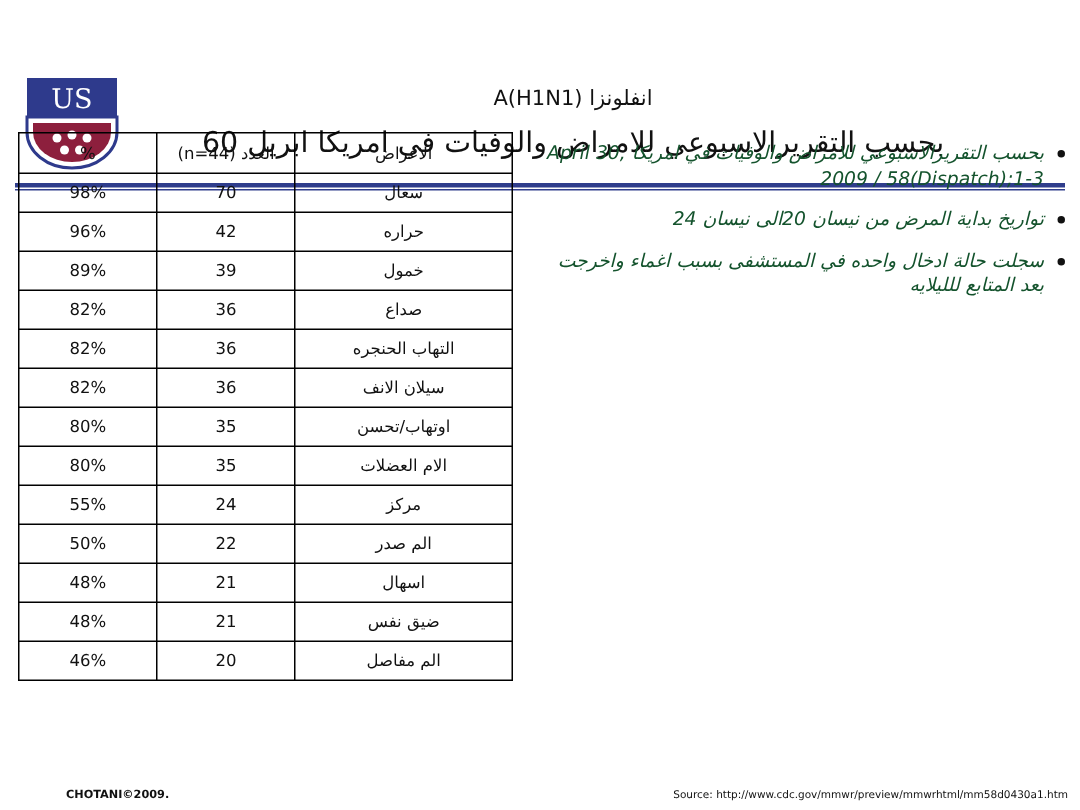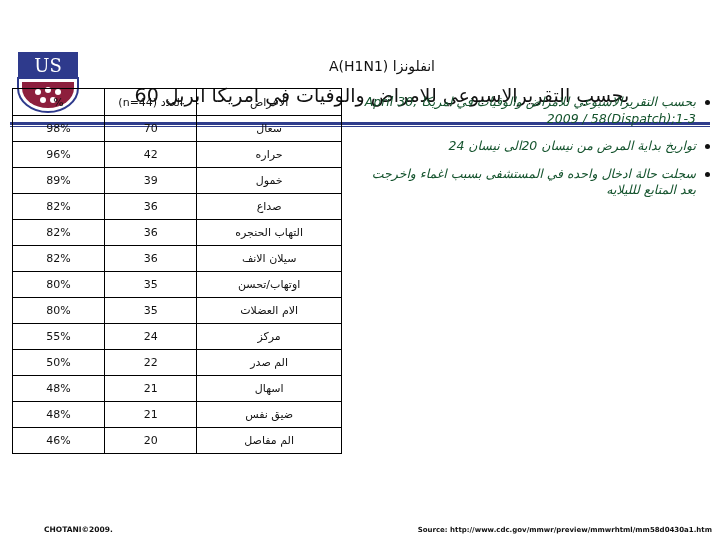--- a/index.html
+++ b/index.html
@@ -152,21 +152,21 @@
     font-weight: bold;
     margin-left: 36px;
   }
   .footer-right {
     position: absolute;
     bottom: 6px;
     right: 8px;
     font-size: 7px;
     color: #111111;
     direction: ltr;
-    font-weight: bold;
+    font-weight: normal;
   }
 </style>
 </head>
 <body>
 
 <div class="slide">
 
   <div class="header">
 
     <div class="logo">

